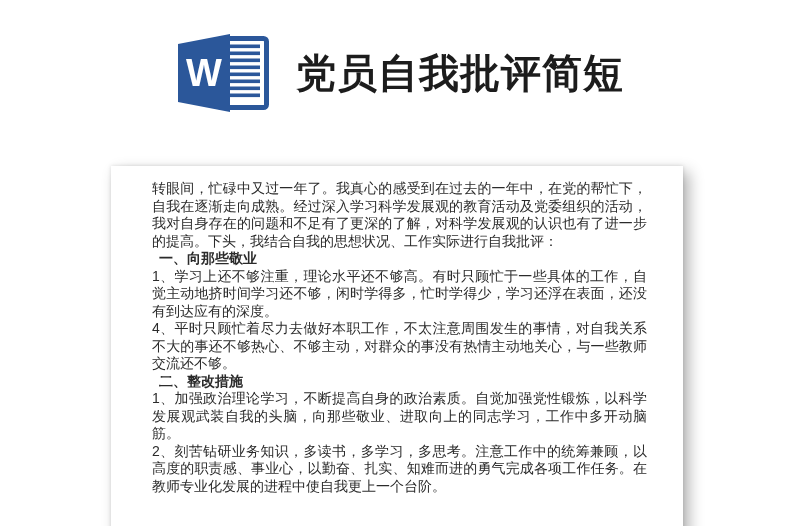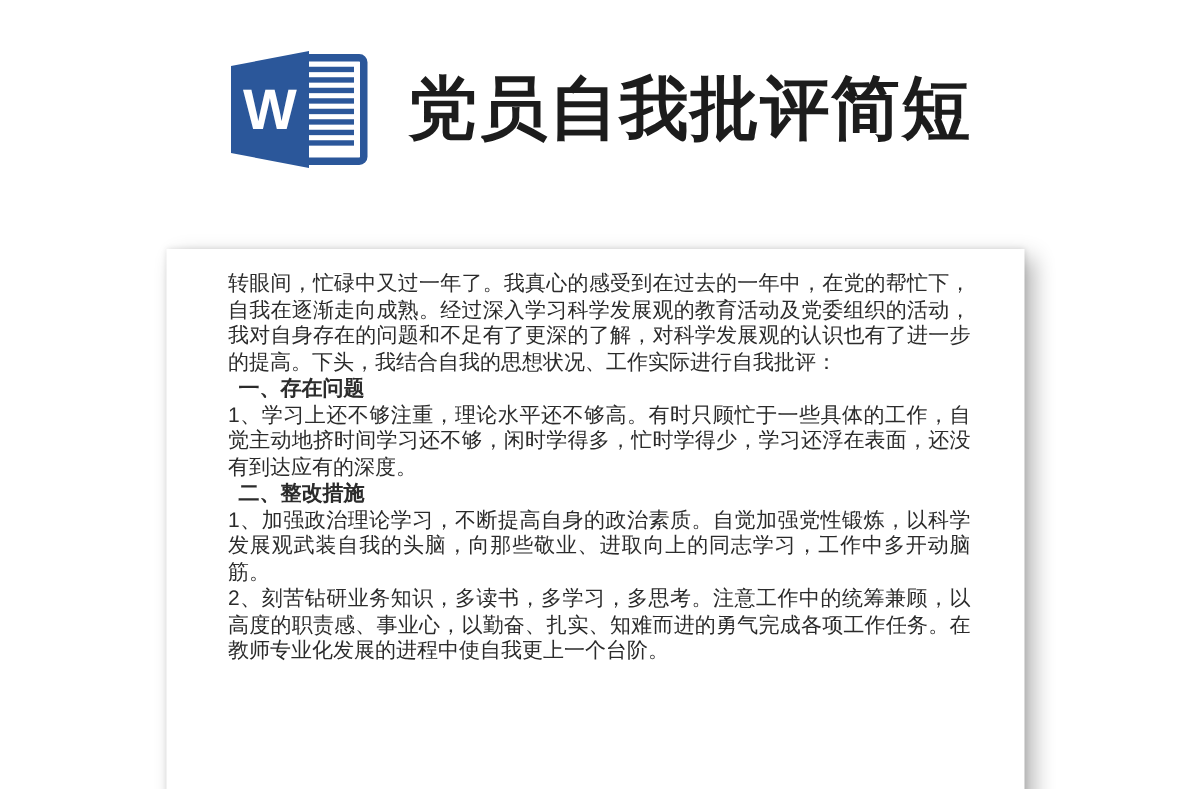--- a/index.html
+++ b/index.html
@@ -26,21 +26,21 @@
   .word-icon .page   { fill: #ffffff; stroke: var(--word-blue, #2B579A); stroke-width: 5; }
   .word-icon .stripe { fill: var(--word-blue, #2B579A); }
   .word-icon .letter {
     fill: #ffffff;
     font-family: "Liberation Sans", "DejaVu Sans", sans-serif;
     font-weight: bold;
     font-size: 38px;
   }
   .page-title {
     margin: 0;
-    font-size: 46px;
+    font-size: 40px;
     font-weight: bold;
     letter-spacing: 1px;
     color: var(--title-color, #1c1c1c);
     white-space: nowrap;
     font-family: Liberation Mono, monospace;
   }
 
   
   .sheet {
     position: absolute;
@@ -81,19 +81,20 @@
       <rect class="stripe" x="50" y="62.5" width="34" height="3.6"></rect>
     </g>
     <polygon class="flag" points="2,13 54,3 54,81 2,71"></polygon>
     <text class="letter" x="28" y="55" text-anchor="middle">W</text>
   </svg>
   <h1 class="page-title">党员自我批评简短</h1>
 </div>
 
 <div class="sheet">
   <p>转眼间，忙碌中又过一年了。我真心的感受到在过去的一年中，在党的帮忙下，自我在逐渐走向成熟。经过深入学习科学发展观的教育活动及党委组织的活动，我对自身存在的问题和不足有了更深的了解，对科学发展观的认识也有了进一步的提高。下头，我结合自我的思想状况、工作实际进行自我批评：</p>
-  <p class="heading">一、存在问题</p>
+  <p class="heading">一、向那些敬业</p>
   <p>1、学习上还不够注重，理论水平还不够高。有时只顾忙于一些具体的工作，自觉主动地挤时间学习还不够，闲时学得多，忙时学得少，学习还浮在表面，还没有到达应有的深度。</p>
+  <p>4、平时只顾忙着尽力去做好本职工作，不太注意周围发生的事情，对自我关系不大的事还不够热心、不够主动，对群众的事没有热情主动地关心，与一些教师交流还不够。</p>
   <p class="heading">二、整改措施</p>
   <p>1、加强政治理论学习，不断提高自身的政治素质。自觉加强党性锻炼，以科学发展观武装自我的头脑，向那些敬业、进取向上的同志学习，工作中多开动脑筋。</p>
   <p>2、刻苦钻研业务知识，多读书，多学习，多思考。注意工作中的统筹兼顾，以高度的职责感、事业心，以勤奋、扎实、知难而进的勇气完成各项工作任务。在教师专业化发展的进程中使自我更上一个台阶。</p>
 
 </div>
 
 </body></html>

